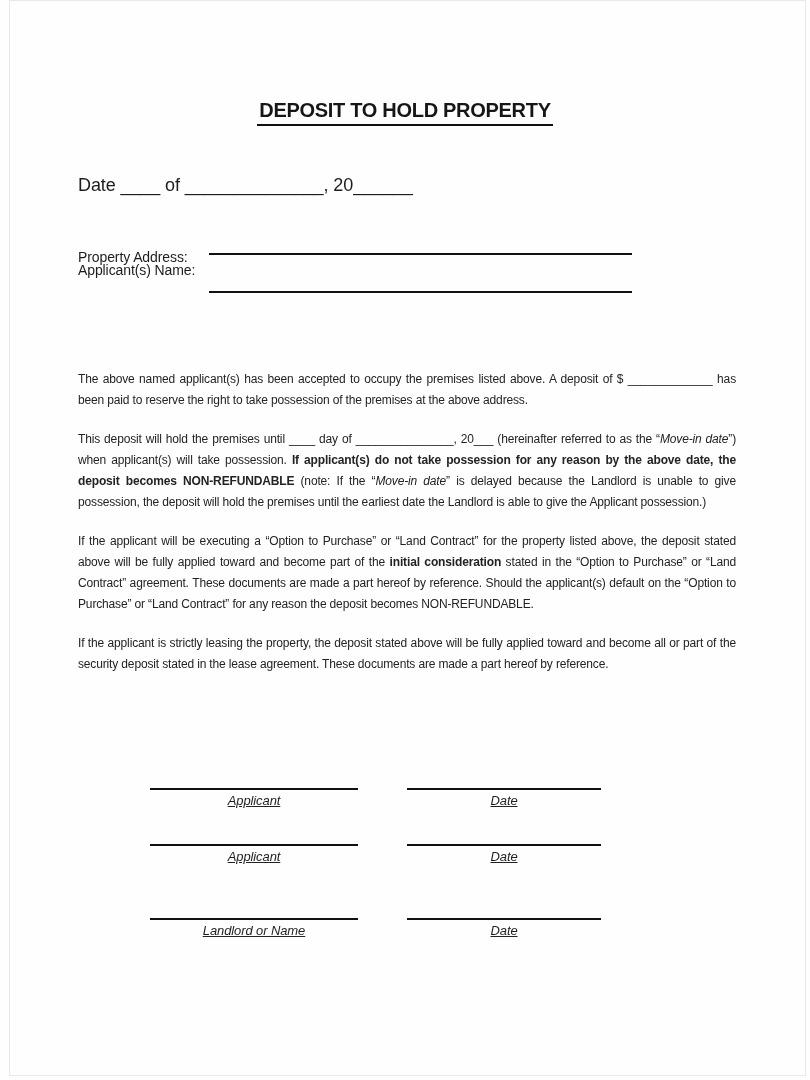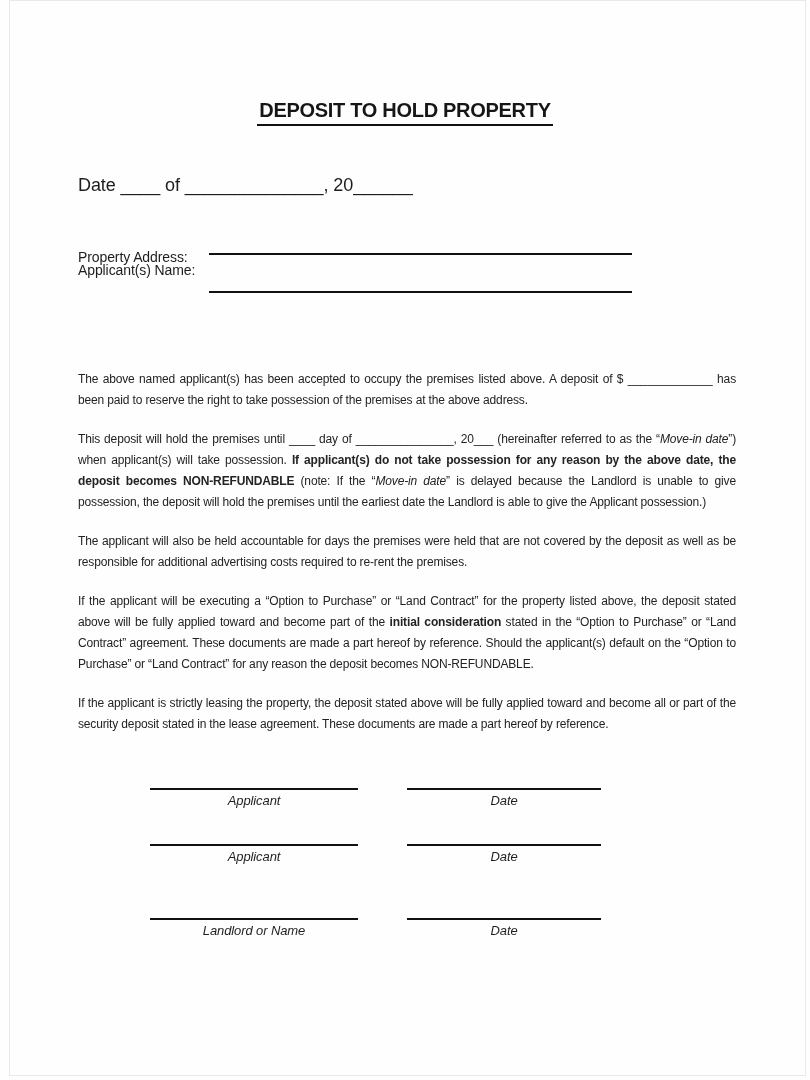--- a/index.html
+++ b/index.html
@@ -64,21 +64,21 @@
     font-size: 12px;
     line-height: 21px;
     letter-spacing: -0.15px;
     text-align: justify;
     color: #232323;
   }
   .para .b { font-weight: 700; }
   .para .i { font-style: italic; }
   .signatures {
     position: absolute;
-    left: 150px; top: 788px; width: 460px;
+    left: 150px; top: 788px; width: 460px; text-decoration: underline;
   }
   .sig-row { display: flex; }
   .sig-row + .sig-row { margin-top: 36px; }
   .sig-row:nth-child(3) { margin-top: 54px; }
   .sig-col { display: block; }
   .sig-col.left  { width: 208px; margin-right: 49px; }
   .sig-col.right { width: 194px; }
   .sig-line { height: 2px; background: #111111; }
   .sig-label {
     margin-top: 3px;
@@ -102,21 +102,20 @@
 
 <div class="field-label f0">Property Address:</div>
 <div class="field-line f0"></div>
 
 <div class="field-label f1">Applicant(s) Name:</div>
 <div class="field-line f1"></div>
 
 <div class="paragraphs">
     <p class="para"><span>The above named applicant(s) has been accepted to occupy the premises listed above. A deposit of $ _____________ has been paid to reserve the right to take possession of the premises at the above address.</span></p>
     <p class="para"><span>This deposit will hold the premises until ____ day of _______________, 20___ (hereinafter referred to as the “</span><span class="i">Move-in date</span><span>”) when applicant(s) will take possession. </span><span class="b">If applicant(s) do not take possession for any reason by the above date, the deposit becomes NON-REFUNDABLE</span><span> (note: If the “</span><span class="i">Move-in date</span><span>” is delayed because the Landlord is unable to give possession, the deposit will hold the premises until the earliest date the Landlord is able to give the Applicant possession.)</span></p>
-    <p class="para"><span>The applicant will also be held accountable for days the premises were held that are not covered by the deposit as well as be responsible for additional advertising costs required to re-rent the premises.</span></p>
     <p class="para"><span>If the applicant will be executing a “Option to Purchase” or “Land Contract” for the property listed above, the deposit stated above will be fully applied toward and become part of the </span><span class="b">initial consideration</span><span> stated in the “Option to Purchase” or “Land Contract” agreement.  These documents are made a part hereof by reference.  Should the applicant(s) default on the “Option to Purchase” or “Land Contract” for any reason the deposit becomes NON-REFUNDABLE.</span></p>
     <p class="para"><span>If the applicant is strictly leasing the property, the deposit stated above will be fully applied toward and become all or part of the security deposit stated in the lease agreement.  These documents are made a part hereof by reference.</span></p>
   </div>
 
 <div class="signatures">
     <div class="sig-row">
       <div class="sig-col left">
         <div class="sig-line"></div>
         <div class="sig-label">Applicant</div>
       </div>

